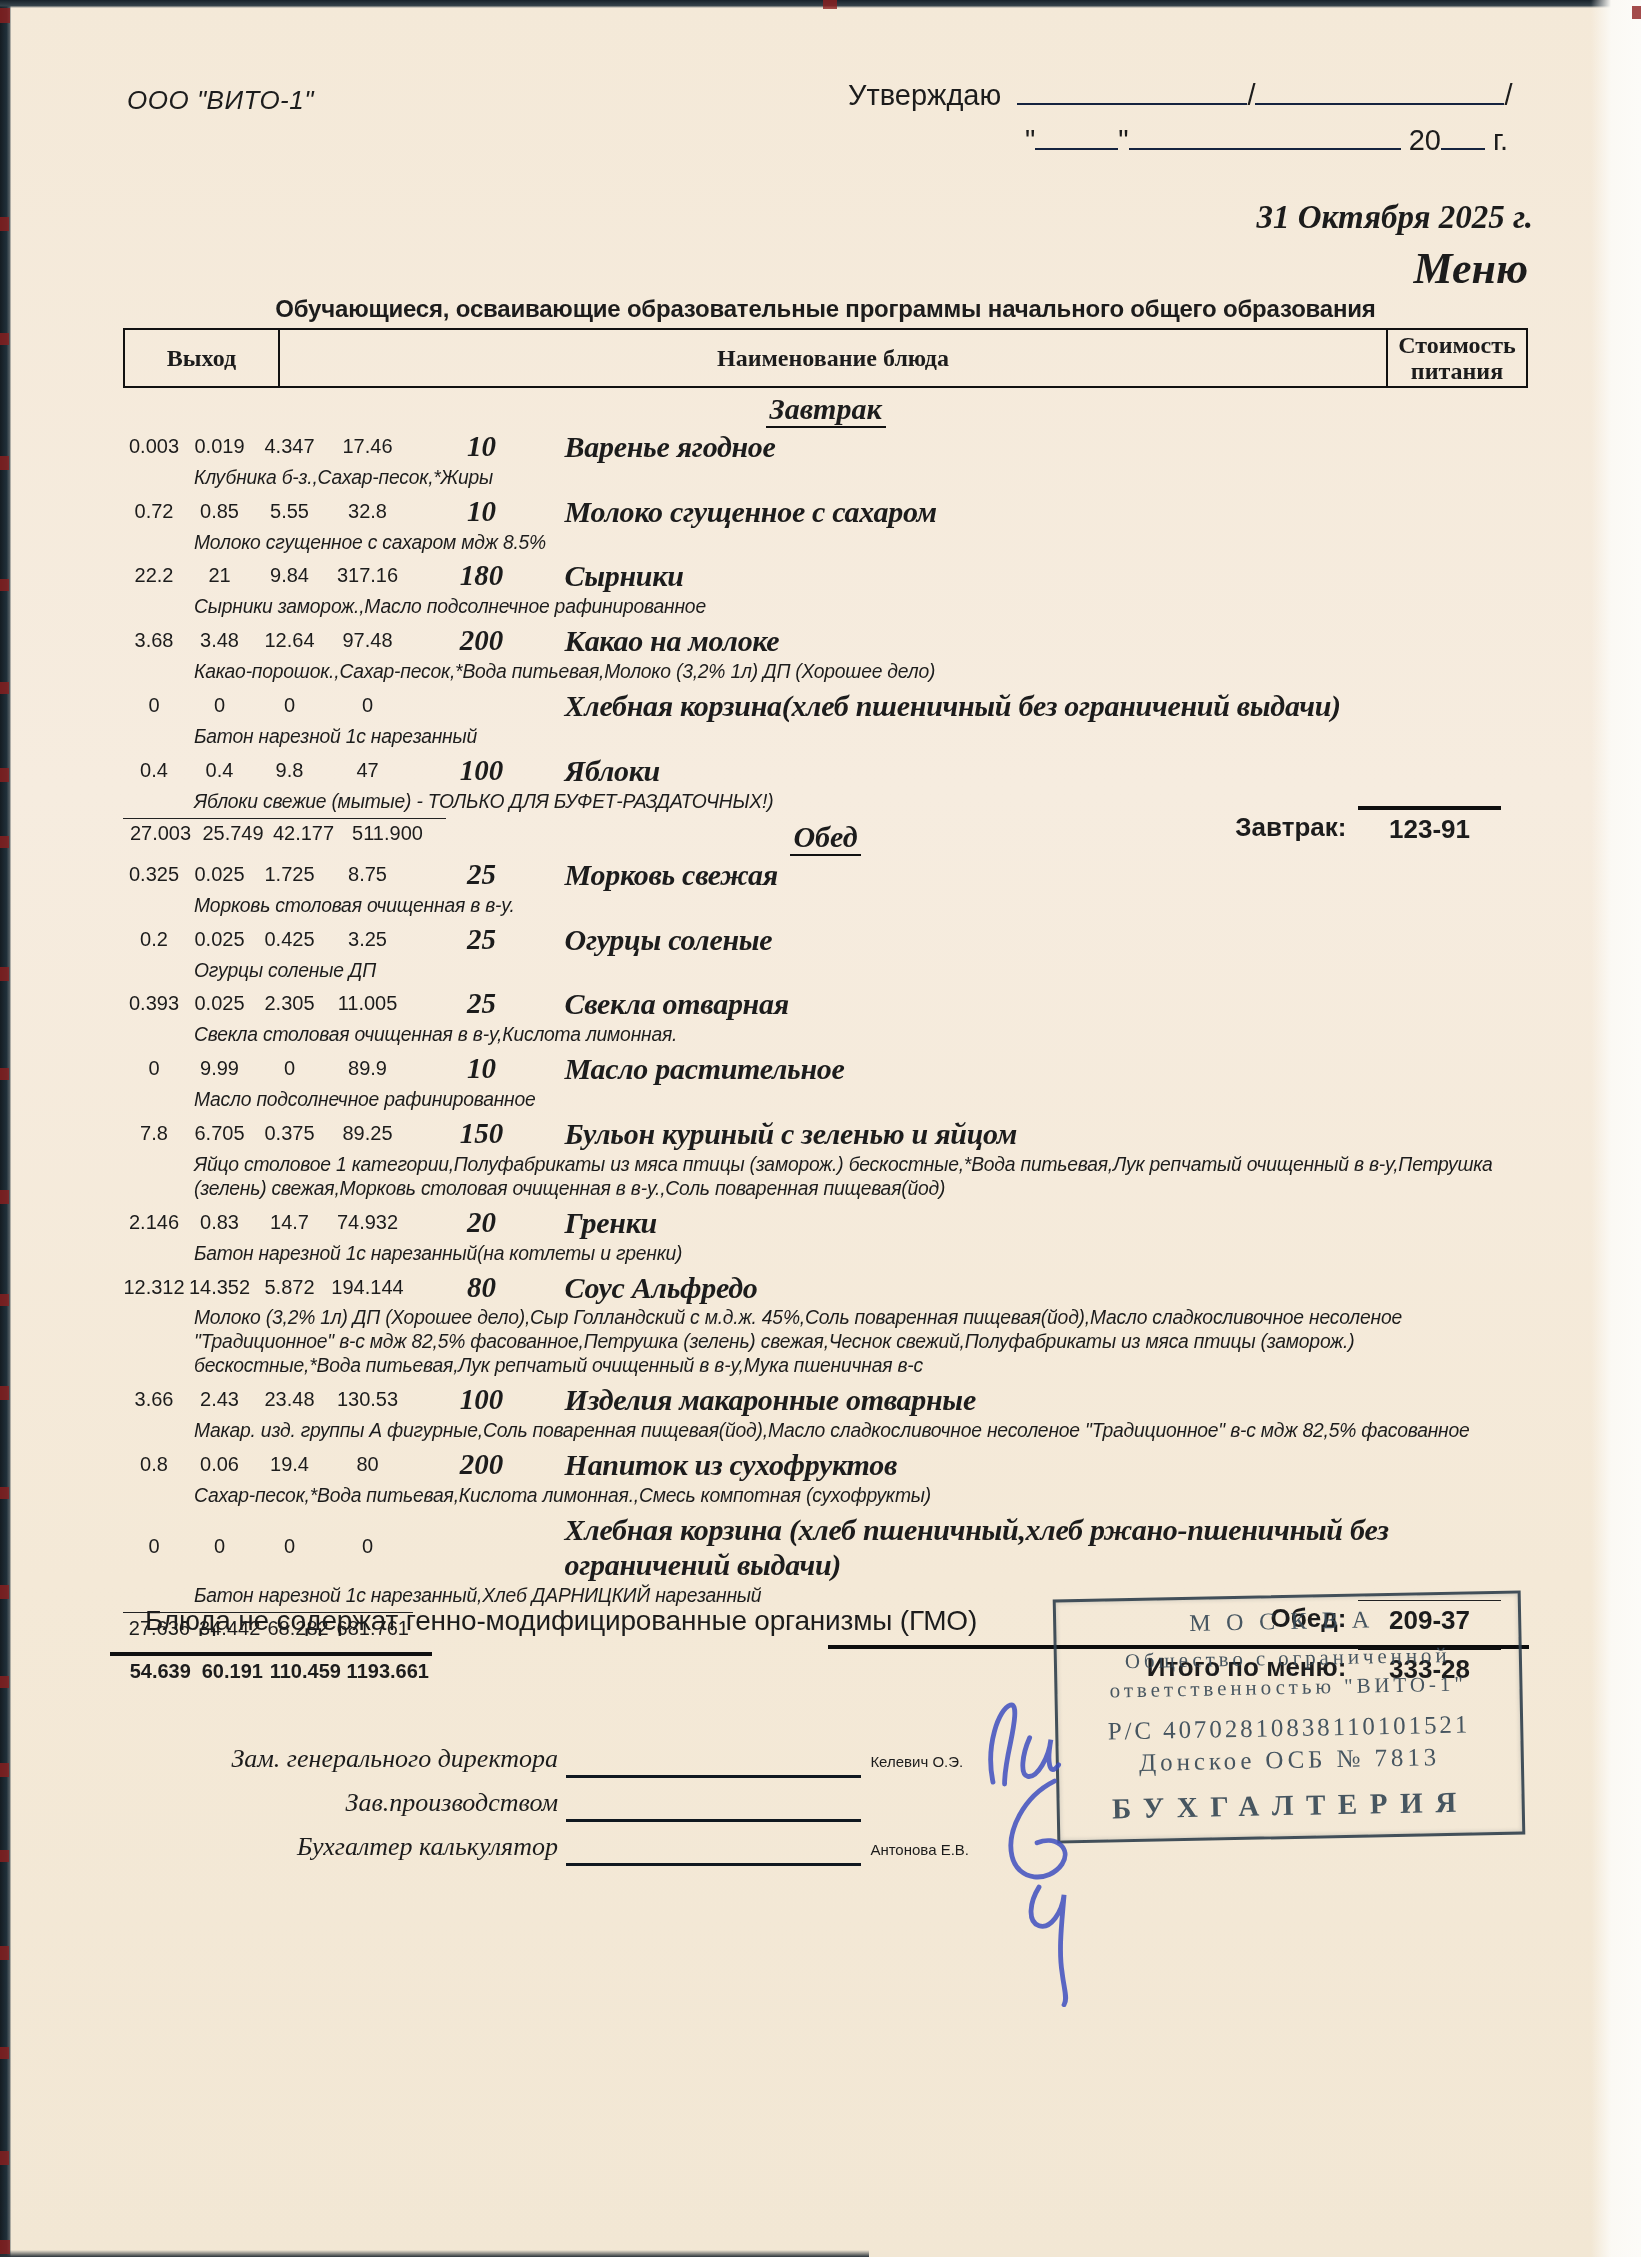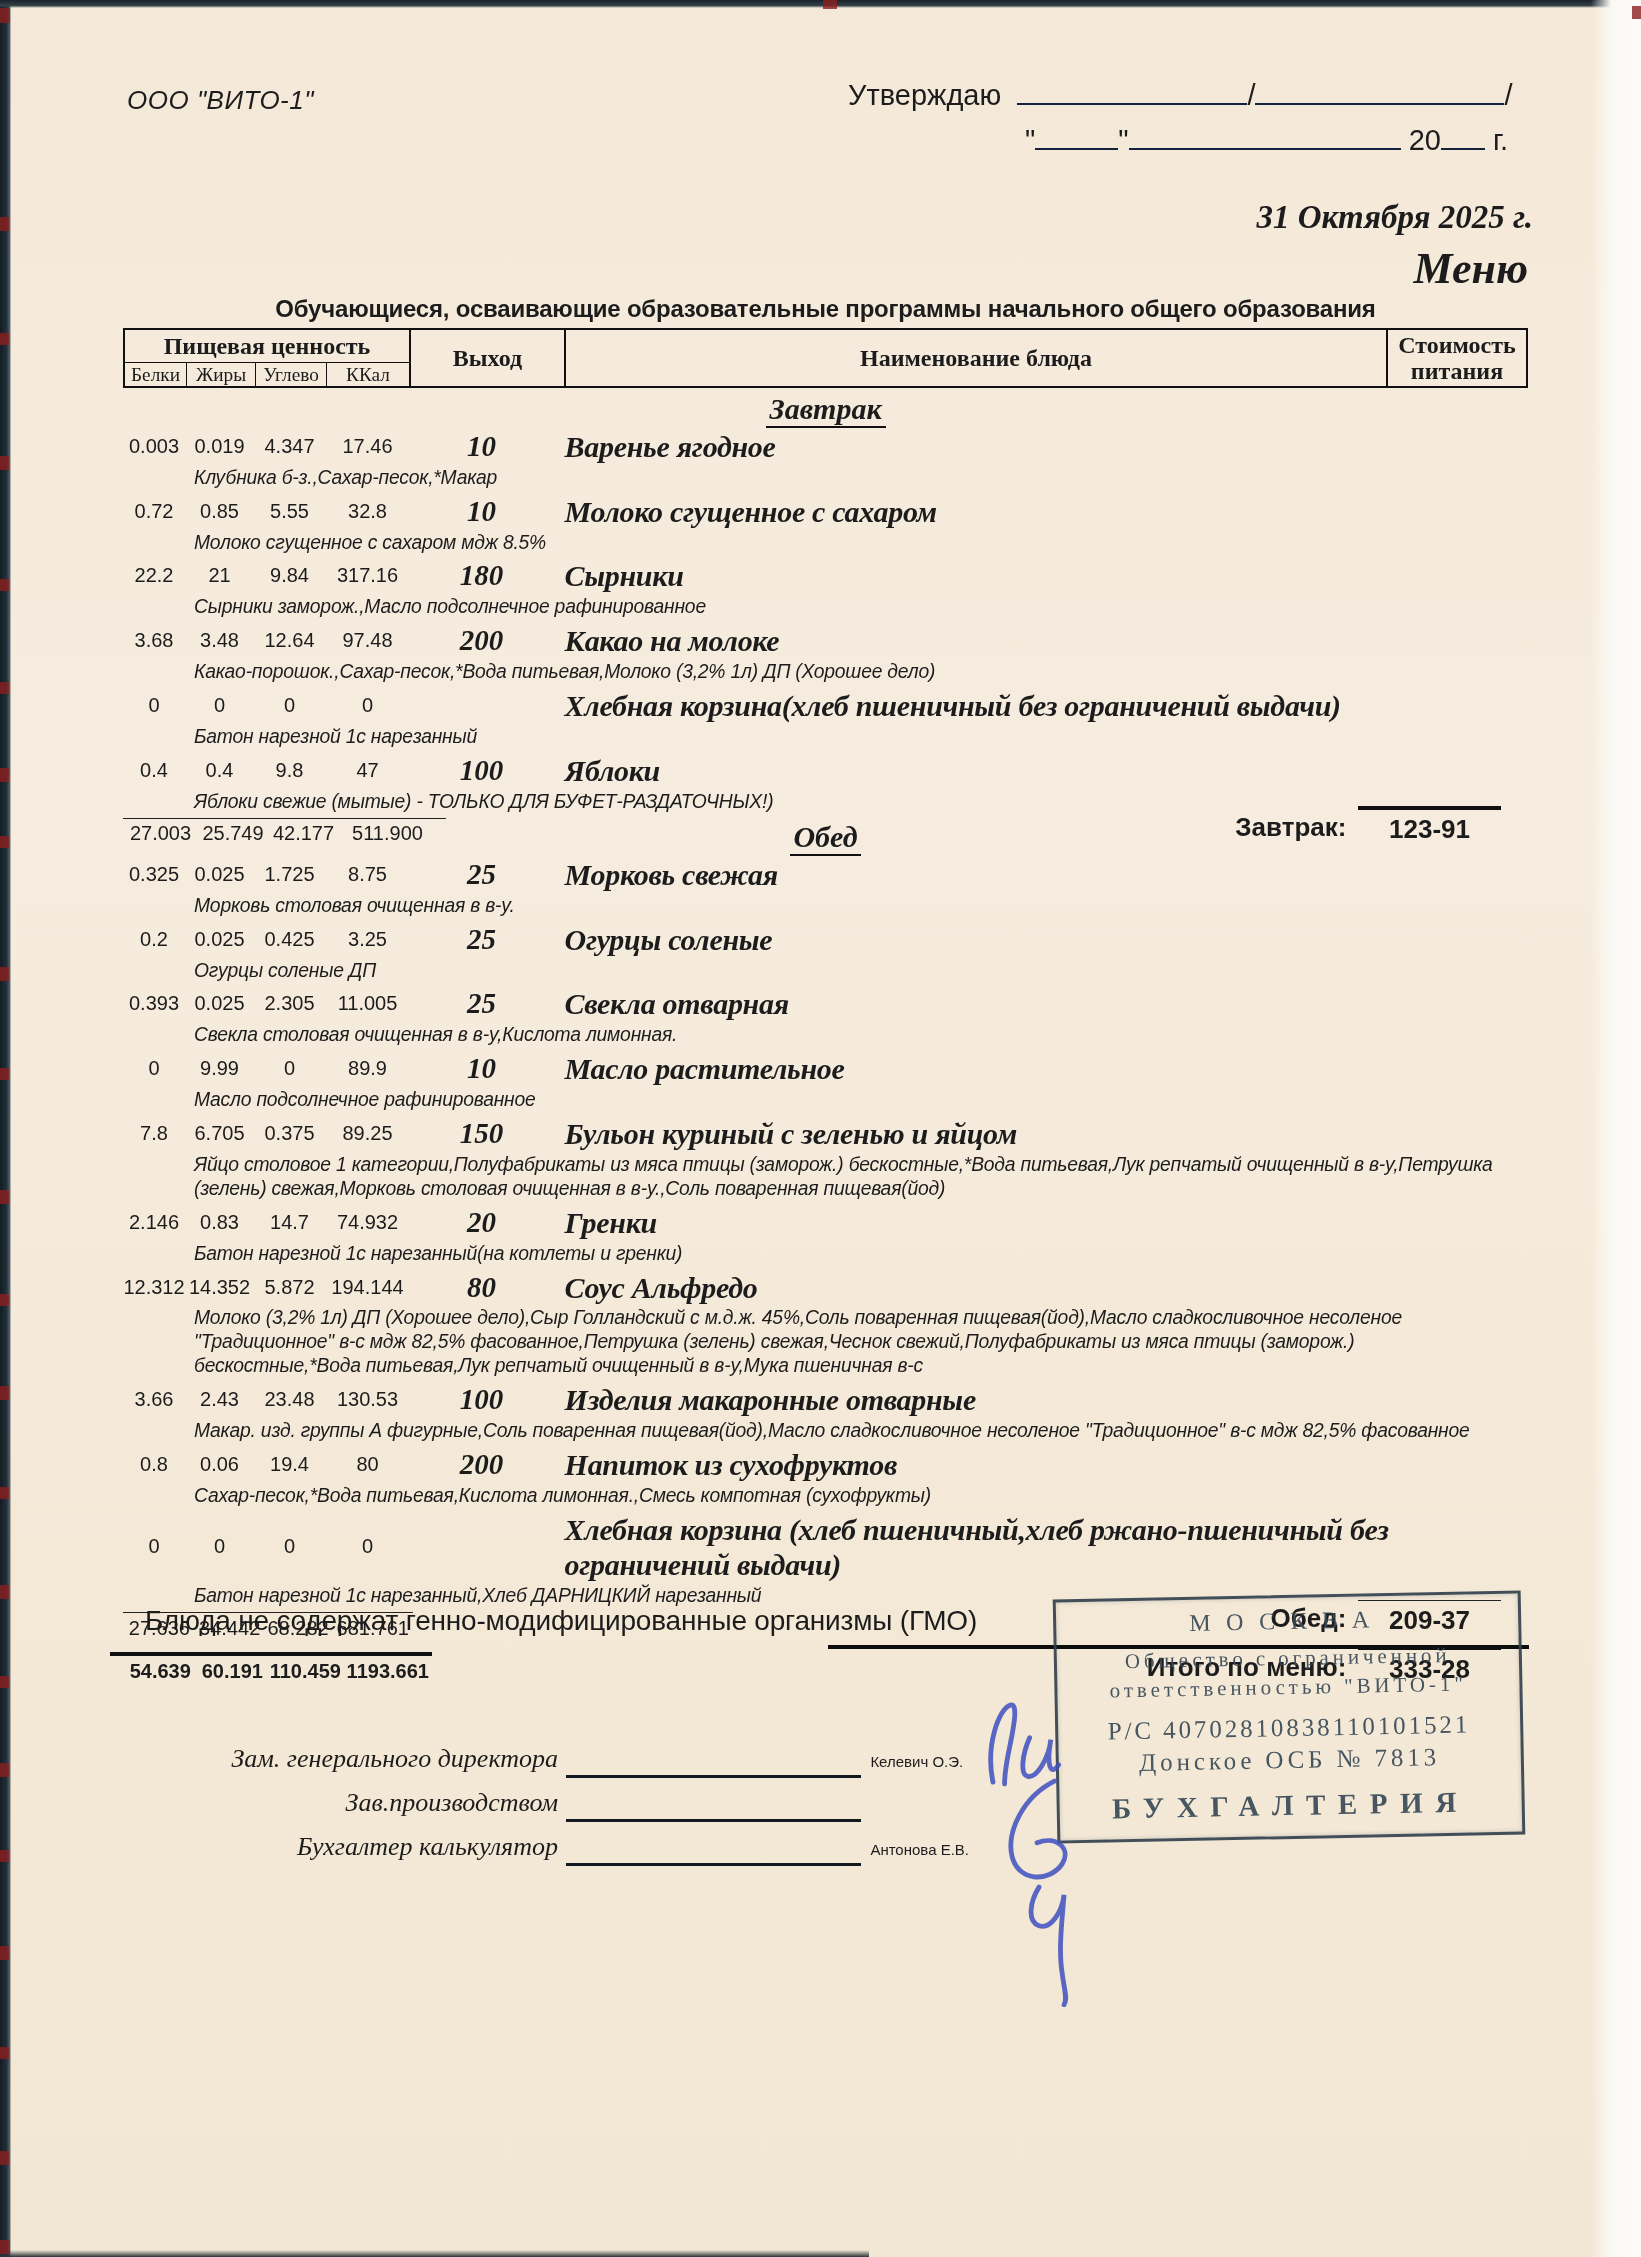--- a/index.html
+++ b/index.html
@@ -116,49 +116,40 @@
   <div class="approve">
     <div><span>Утверждаю</span>&nbsp;&nbsp;<span class="u" style="width:230px"></span><span>/</span><span class="u" style="width:249px"></span><span>/</span></div>
     <div class="approve-row2"><span>"</span><span class="u" style="width:83px"></span><span>"</span><span class="u" style="width:272px"></span>&nbsp;<span>20</span><span class="u" style="width:44px"></span>&nbsp;<span>г.</span></div>
   </div>
 
   <div class="doc-date">31 Октября 2025 г.</div>
   <div class="title">Меню</div>
   <div class="subtitle">Обучающиеся, осваивающие образовательные программы начального общего образования</div>
 
   <div class="thead">
-    <div class="th th-nutrition">
-      <div class="lbl">Пищевая ценность</div>
-      <div class="subcols">
-        <span class="sc-b">Белки</span>
-        <span class="sc-f">Жиры</span>
-        <span class="sc-c">Углево</span>
-        <span class="sc-k">ККал</span>
-      </div>
-    </div>
     <div class="th th-out">Выход</div>
     <div class="th th-dish">Наименование блюда</div>
     <div class="th th-cost">Стоимость питания</div>
   </div>
 
   <div class="section" id="sec-breakfast">
     <div class="sec-title"><span>Завтрак</span></div>
     <div class="rows">
   <div class="dish-item">
     <div class="dish-row">
       <div class="nums">
         <span class="n1">0.003</span>
         <span class="n2">0.019</span>
         <span class="n3">4.347</span>
         <span class="n4">17.46</span>
       </div>
       <div class="out-cell">10</div>
       <div class="dish-cell">Варенье ягодное</div>
     </div>
-    <div class="ingredients">Клубника б-з.,Сахар-песок,*Макар</div>
+    <div class="ingredients">Клубника б-з.,Сахар-песок,*Жиры</div>
   </div>
 
   <div class="dish-item">
     <div class="dish-row">
       <div class="nums">
         <span class="n1">0.72</span>
         <span class="n2">0.85</span>
         <span class="n3">5.55</span>
         <span class="n4">32.8</span>
       </div>

